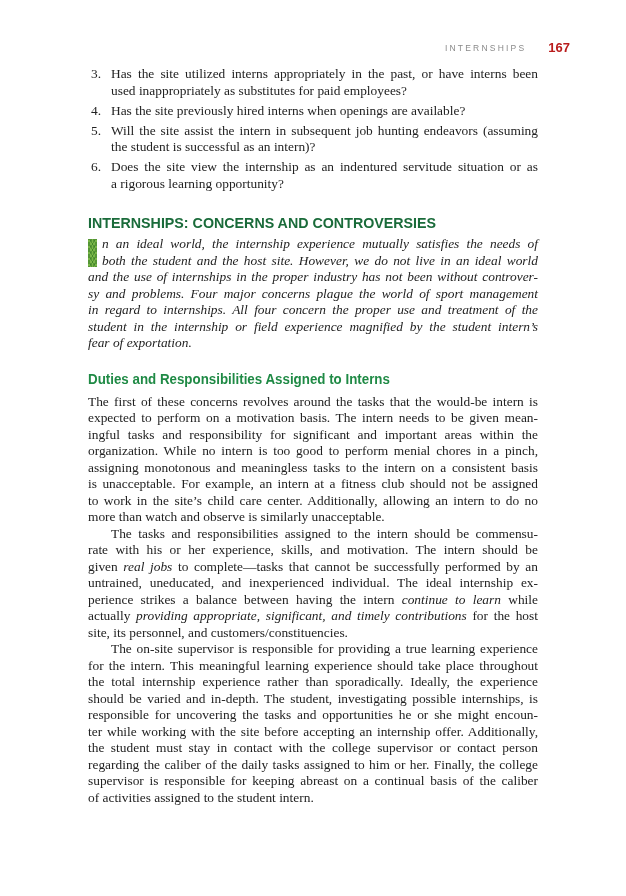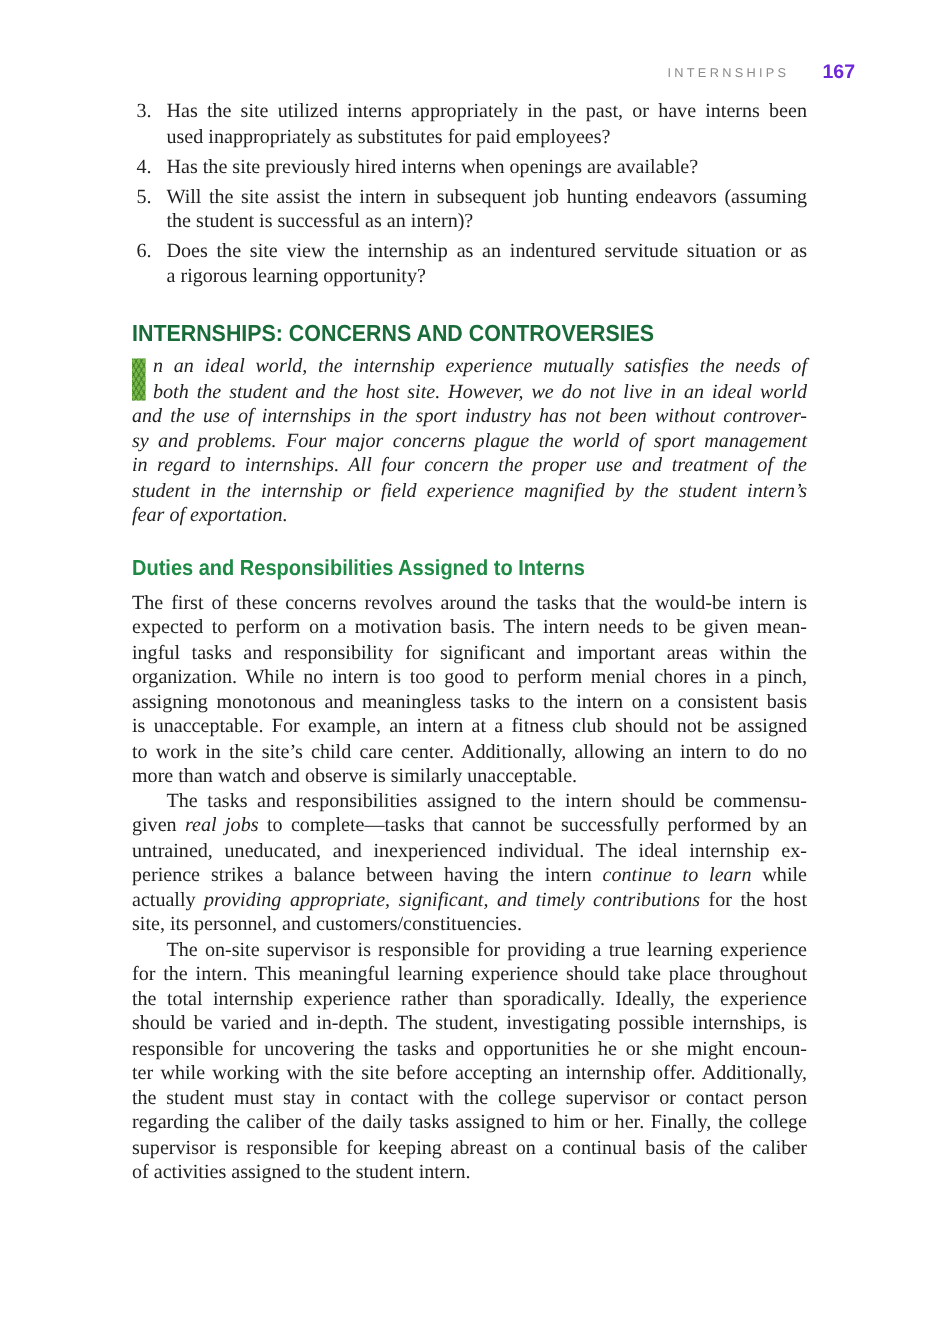--- a/index.html
+++ b/index.html
@@ -26,21 +26,21 @@
     .running-title {
       font-family: "Liberation Sans", "DejaVu Sans", sans-serif;
       font-size: 8.5px;
       letter-spacing: 2.2px;
       color: #8a8a8a;
     }
     .page-number {
       font-family: "Liberation Sans", "DejaVu Sans", sans-serif;
       font-size: 13px;
       font-weight: bold;
-      color: #6d28d9;
+      color: #b91c1c;
     }
     .content {
       position: absolute;
       left: 88px;
       top: 66px;
       width: 450px;
       font-size: 13.4px;
       line-height: 16.5px;
     }
     .qlist {
@@ -157,21 +157,21 @@
   </ol>
 
   <h2 class="section-heading">INTERNSHIPS: CONCERNS AND CONTROVERSIES</h2>
 
   <div class="para dropcap-wrap">
     <span class="drop-cap" style="background-color: rgb(122, 182, 72);">
       <span class="drop-cap-letter">I</span>
     </span>
     <span class="line dc">n an ideal world, the internship experience mutually satisfies the needs of</span>
     <span class="line dc">both the student and the host site. However, we do not live in an ideal world</span>
-    <span class="line">and the use of internships in the sport industry has not been without controver-</span>
+    <span class="line">and the use of internships in the proper industry has not been without controver-</span>
     <span class="line">sy and problems. Four major concerns plague the world of sport management</span>
     <span class="line">in regard to internships. All four concern the proper use and treatment of the</span>
     <span class="line">student in the internship or field experience magnified by the student intern’s</span>
     <span class="line last">fear of exportation.</span>
   </div>
 
   <h3 class="sub-heading">Duties and Responsibilities Assigned to Interns</h3>
 
   <div class="para">
     <span class="line">The first of these concerns revolves around the tasks that the would-be intern is</span>
@@ -179,20 +179,21 @@
     <span class="line">ingful tasks and responsibility for significant and important areas within the</span>
     <span class="line">organization. While no intern is too good to perform menial chores in a pinch,</span>
     <span class="line">assigning monotonous and meaningless tasks to the intern on a consistent basis</span>
     <span class="line">is unacceptable. For example, an intern at a fitness club should not be assigned</span>
     <span class="line">to work in the site’s child care center. Additionally, allowing an intern to do no</span>
     <span class="line last">more than watch and observe is similarly unacceptable.</span>
   </div>
 
   <div class="para">
     <span class="line indent">The tasks and responsibilities assigned to the intern should be commensu-</span>
+    <span class="line">rate with his or her experience, skills, and motivation. The intern should be</span>
     <span class="line"><span>given </span><em>real jobs</em><span> to complete—tasks that cannot be successfully performed by an</span></span>
     <span class="line">untrained, uneducated, and inexperienced individual. The ideal internship ex-</span>
     <span class="line"><span>perience strikes a balance between having the intern </span><em>continue to learn</em><span> while</span></span>
     <span class="line"><span>actually </span><em>providing appropriate, significant, and timely contributions</em><span> for the host</span></span>
     <span class="line last">site, its personnel, and customers/constituencies.</span>
   </div>
 
   <div class="para">
     <span class="line indent">The on-site supervisor is responsible for providing a true learning experience</span>
     <span class="line">for the intern. This meaningful learning experience should take place throughout</span>

